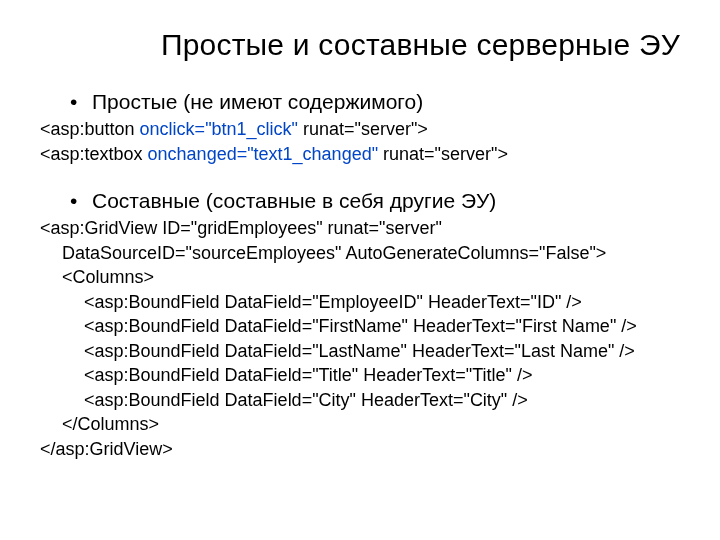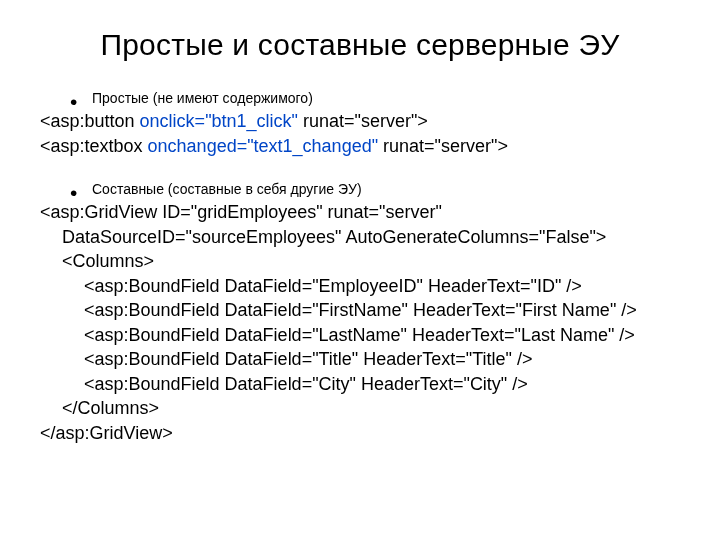--- a/index.html
+++ b/index.html
@@ -7,26 +7,26 @@
     width: 720px;
     height: 540px;
     background: #fff;
     font-family: Arial, "Helvetica Neue", sans-serif;
     color: #000;
     padding: 28px 40px 0 40px;
   }
   .title {
     font-size: 30px;
     font-weight: 400;
-    text-align: center;
+    text-align: right;
     margin-bottom: 28px;
     letter-spacing: 0.2px;
   }
   .bullet {
-    font-size: 14px;
+    font-size: 21px;
     margin-left: 30px;
     position: relative;
     padding-left: 22px;
     margin-bottom: 4px;
   }
   .bullet::before {
     content: "•";
     position: absolute;
     left: 0;
     top: 0;

